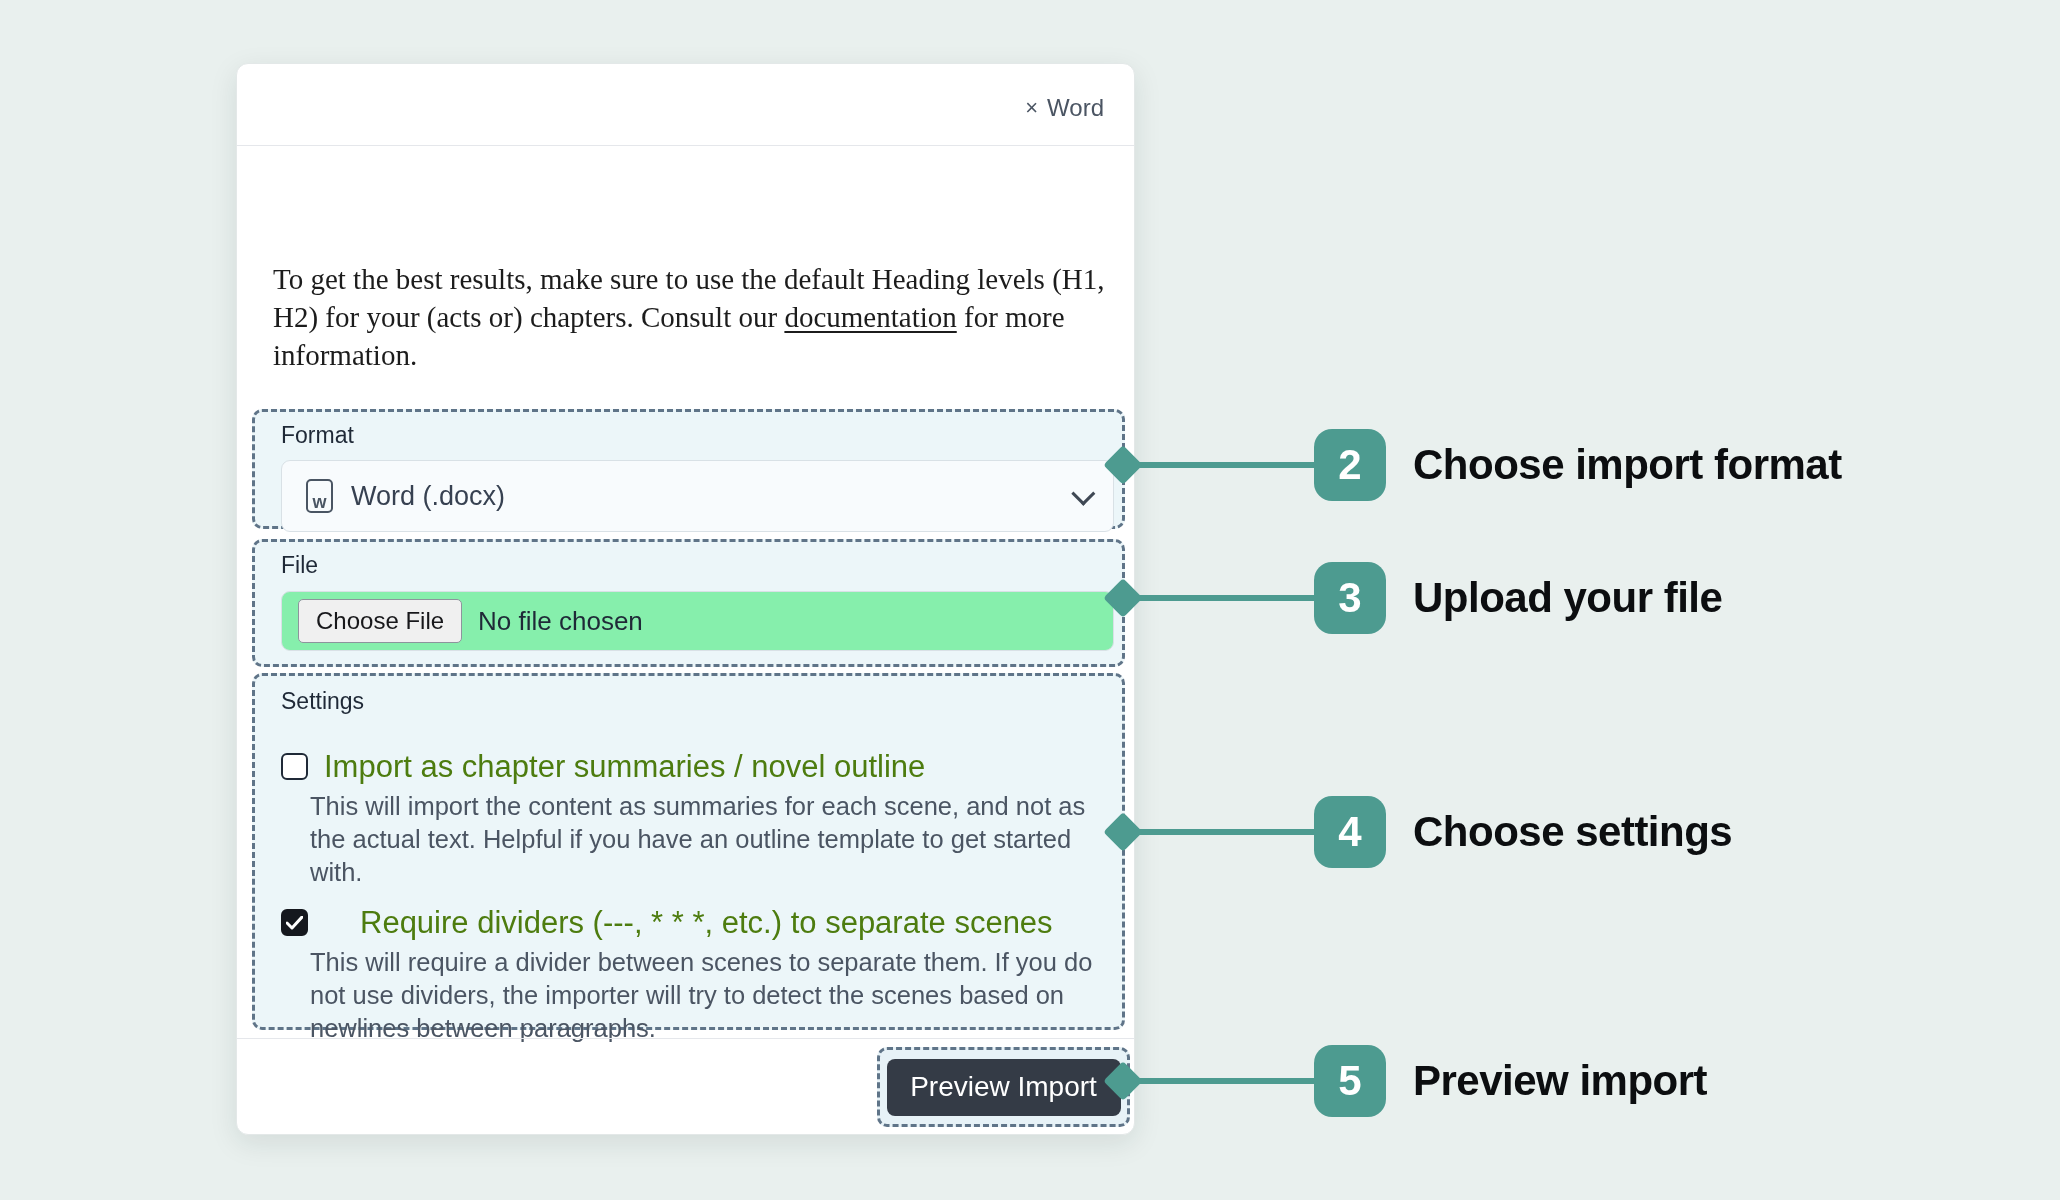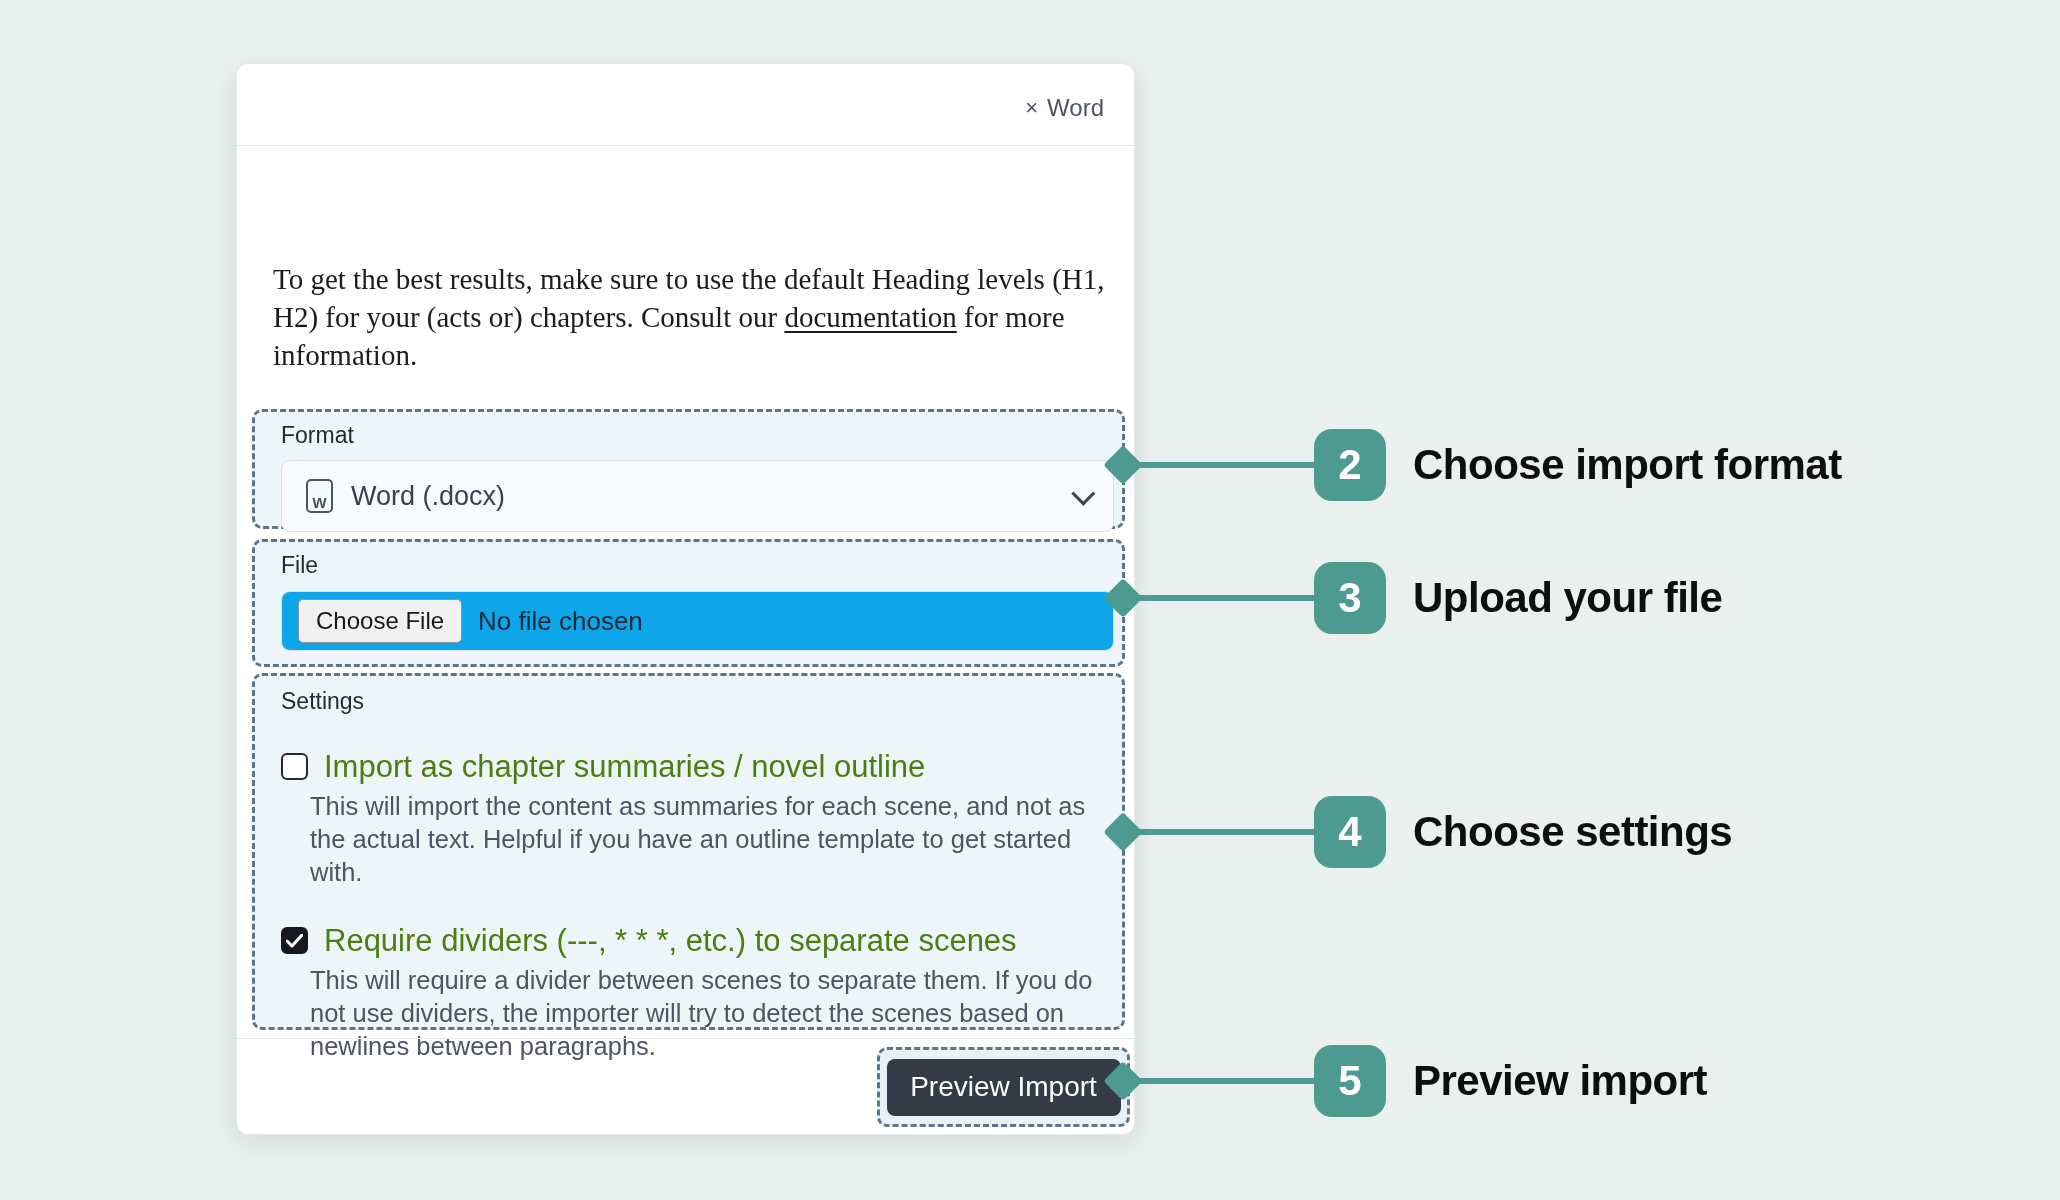--- a/index.html
+++ b/index.html
@@ -62,33 +62,33 @@
   .word-icon::after { content:"w"; position:absolute; left:50%; bottom:-2px; transform:translateX(-50%);
     font:700 18px "Liberation Sans", sans-serif; color:#4a5563; }
   .select-text { margin-left:18px; font-size:27px; color:#374151; }
   .chevron { margin-left:auto; width:17px; height:17px;
     border-right:3px solid #3f4854; border-bottom:3px solid #3f4854;
     transform:rotate(45deg) translateY(-4px); }
 
   
   .file-row {
     margin-top:12px; height:60px; width:833px;
-    background:#0ea5e9; border:1px solid #d9e1e6; border-radius:9px;
+    background:#86efac; border:1px solid #d9e1e6; border-radius:9px;
     display:flex; align-items:center; padding:0 16px;
   }
   .choose-btn {
     background:#f0f0f0; border:1px solid #8d949c; border-radius:5px;
     padding:7px 17px; font-size:24px; color:#18181b; cursor:pointer;
   }
   .file-status { margin-left:16px; font-size:26px; color:#1f2937; }
 
   
   .opt-row { display:flex; align-items:flex-start; }
   .opt-row.first { margin-top:36px; }
-  .opt-row.second { margin-top:36px; }
+  .opt-row.second { margin-top:18px;gap:36px; }
   .checkbox {
     flex:none; width:27px; height:27px; margin-top:2px;
     border:2.5px solid #1f2937; border-radius:6px; background:#ffffff;
     display:flex; align-items:center; justify-content:center; cursor:pointer;
   }
   .checkbox svg { display:none; }
   .checkbox.checked { background:#15181e; border-color:#15181e; }
   .checkbox.checked svg { display:block; }
   .opt-label { margin-left:16px; font-size:31px; font-weight:500; color:#4d7c0f; line-height:32px; }
   .opt-desc { margin-left:29px; margin-top:7px; width:790px;

